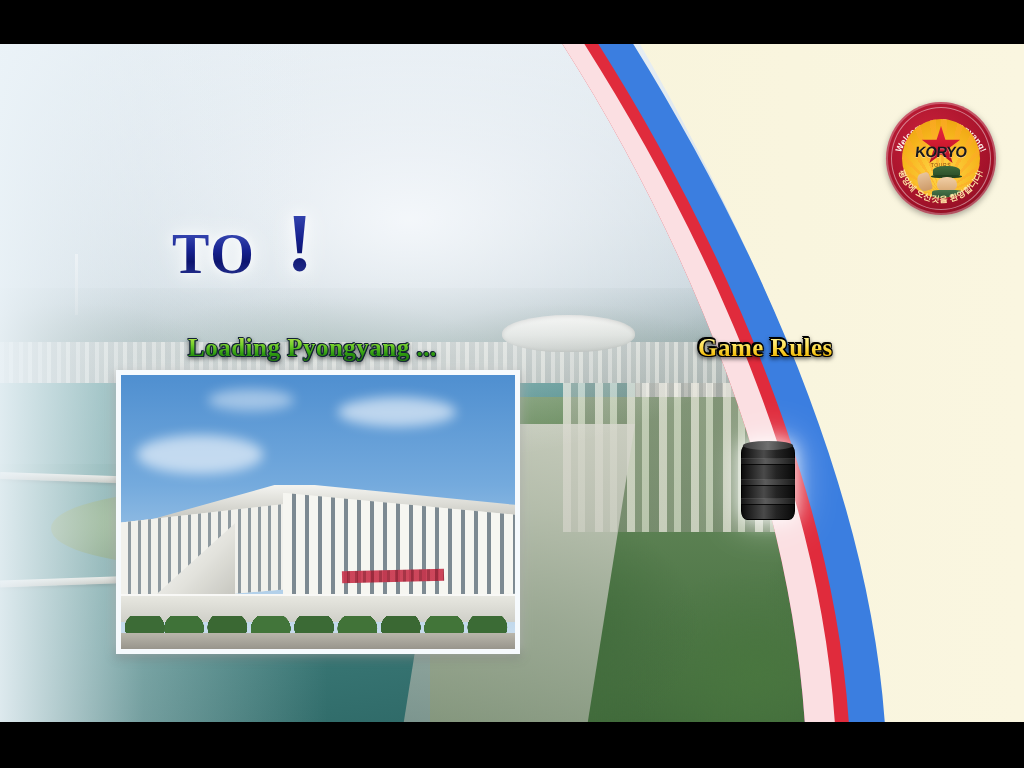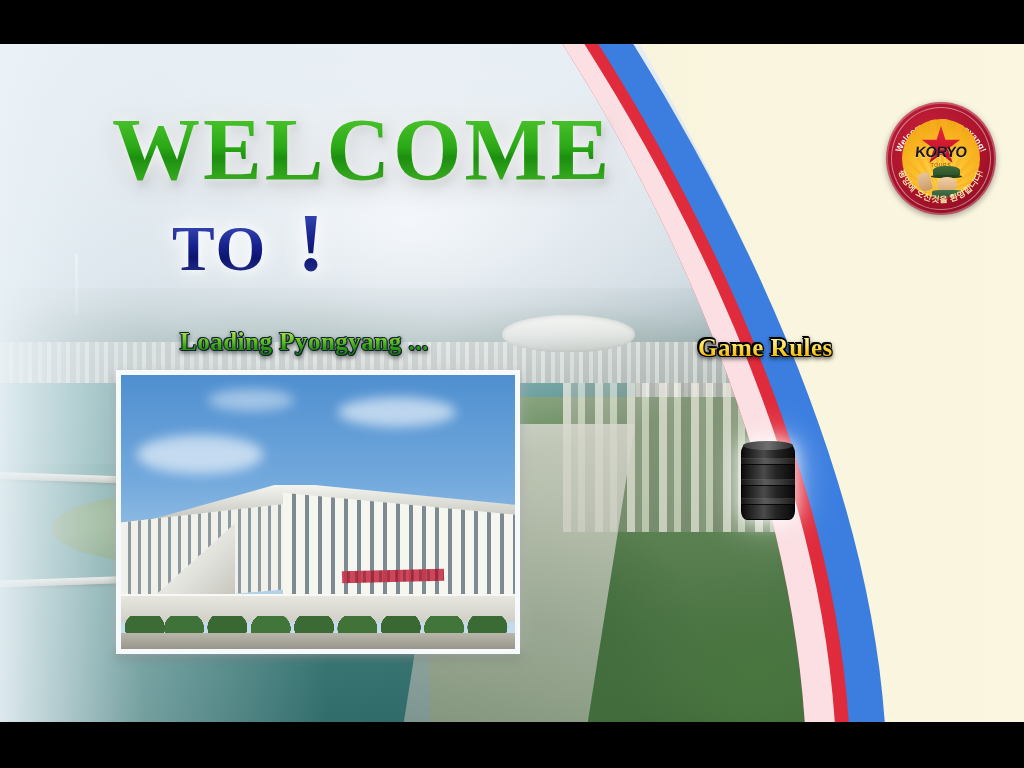--- a/index.html
+++ b/index.html
@@ -115,46 +115,47 @@
     background:linear-gradient(to bottom,#5fd43a 0%,#2aa816 48%,#1d8f10 58%,#4ec32c 100%);
     -webkit-background-clip:text; background-clip:text; -webkit-text-fill-color:transparent;
     filter:drop-shadow(0 0 6px rgba(255,255,255,.95)) drop-shadow(0 0 14px rgba(255,255,255,.8)) drop-shadow(2px 4px 3px rgba(0,0,0,.25));
     white-space:nowrap;
   }
   #title-line2{
     position:absolute; left:172px; top:152px;
     display:flex; align-items:flex-end; gap:14px; white-space:nowrap;
   }
   #title-to{
-    font-size:64px; font-weight:bold; letter-spacing:2px;
+    font-size:56px; font-weight:bold; letter-spacing:2px;
     background:linear-gradient(to bottom,#4a5ec8 0%,#17228f 45%,#0d1570 62%,#33409f 100%);
     -webkit-background-clip:text; background-clip:text; -webkit-text-fill-color:transparent;
     filter:drop-shadow(0 0 5px rgba(255,255,255,.95)) drop-shadow(0 0 12px rgba(255,255,255,.85));
     position:relative; top:-4px;
   }
   #title-pyongyang{
     font-size:82px; font-weight:bold; letter-spacing:1px;
     background:linear-gradient(to bottom,#ff5fb0 0%,#f01f86 40%,#c9005f 62%,#ef3e91 100%);
     -webkit-background-clip:text; background-clip:text; -webkit-text-fill-color:transparent;
     filter:drop-shadow(0 0 6px rgba(255,255,255,.95)) drop-shadow(0 0 14px rgba(255,255,255,.8));
   }
   #title-bang{
     font-size:82px; font-weight:bold; margin-left:16px;
     background:linear-gradient(to bottom,#4a5ec8 0%,#17228f 45%,#0d1570 62%,#33409f 100%);
     -webkit-background-clip:text; background-clip:text; -webkit-text-fill-color:transparent;
     filter:drop-shadow(0 0 6px rgba(255,255,255,.95)) drop-shadow(0 0 13px rgba(255,255,255,.85));
   }
 
   
   #loading-label{
-    position:absolute; left:180px; top:284px;
+    position:absolute; left:180px; top:290px;
     font-size:25px; font-weight:bold; letter-spacing:.5px; white-space:nowrap;
     background:linear-gradient(to bottom,#cbe85a 0%,#76d12c 38%,#2f9b10 70%,#1b6f08 100%);
     -webkit-background-clip:text; background-clip:text; -webkit-text-fill-color:transparent;
     filter:drop-shadow(1px 1px 0 #123) drop-shadow(-1px 0 0 #123) drop-shadow(0 -1px 0 #123) drop-shadow(0 2px 2px rgba(0,0,0,.5));
+    padding-left:8px;
   }
   #rules-label{
     position:absolute; left:698px; top:290px;
     font-size:25px; font-weight:bold; letter-spacing:.5px; white-space:nowrap;
     background:linear-gradient(to bottom,#fff9a8 0%,#ffe45e 40%,#f5c214 72%,#d79c00 100%);
     -webkit-background-clip:text; background-clip:text; -webkit-text-fill-color:transparent;
     filter:drop-shadow(1.3px 1.3px 0 #000) drop-shadow(-1.3px 0 0 #000) drop-shadow(0 -1.3px 0 #000) drop-shadow(0 2px 2px rgba(0,0,0,.55));
     text-align:right;
   }
 
@@ -376,21 +377,20 @@
         <path d="M 606 -10 C 728 178 836 420 848 700" stroke="#3b7ee0" stroke-width="17" fill="none" stroke-linecap="butt"></path>
         <path d="M 625 -10 C 760 205 872 462 884 700 L 1024 700 L 1024 740 L 600 740 Z" fill="none"></path>
         <path d="M 650 -10 C 790 215 893 470 900 700 L 760 700 C 748 452 652 205 540 -10 Z" fill="#3b7ee0" opacity="0"></path>
         <path d="M 627 -10 C 762 205 876 466 886 700 L 806 700 C 796 470 700 212 572 -10 Z" fill="#3b7ee0"></path>
         <path d="M 608 -10 C 742 203 856 462 866 700 L 806 700 C 796 470 700 212 572 -10 Z" fill="#3b7ee0" opacity="0"></path>
         <path d="M 592 -10 C 726 200 840 458 850 700 L 806 700 C 796 470 700 212 556 -10 Z" fill="#e02b3c"></path>
         <path d="M 578 -10 C 712 198 826 456 836 700 L 806 700 C 796 470 700 212 556 -10 Z" fill="#ffffff" opacity=".85"></path>
       </svg>
     </div>
 
-    <div id="title-welcome">WELCOME</div>
     <div id="title-line2">
       <span id="title-to">TO</span>
       <span id="title-bang">!</span>
     </div>
 
     <div id="loading-label">Loading Pyongyang ...</div>
 
     <div id="loading-thumb">
       <div class="ph-sky"></div>
       <div class="ph-cloud c1"></div>

